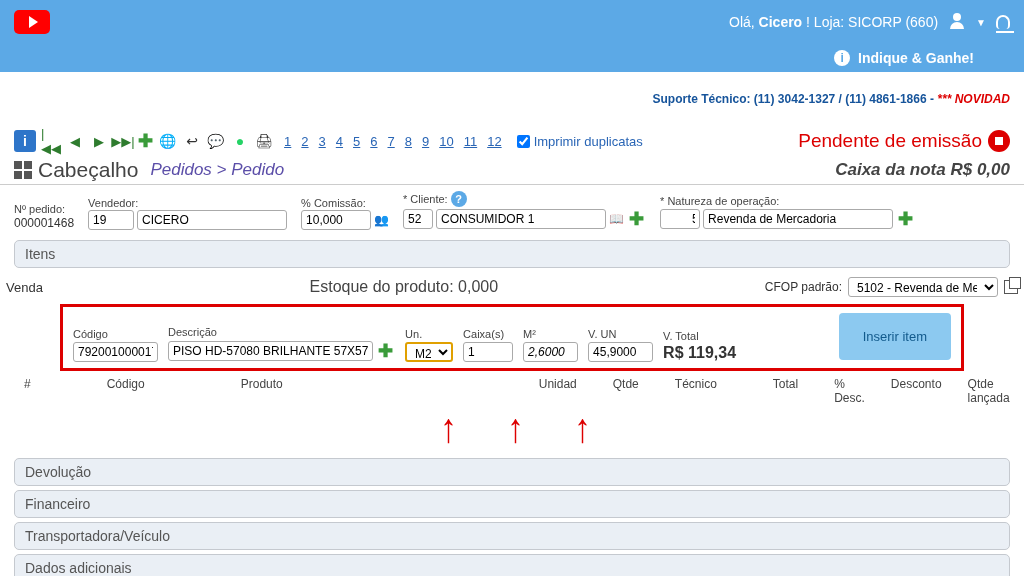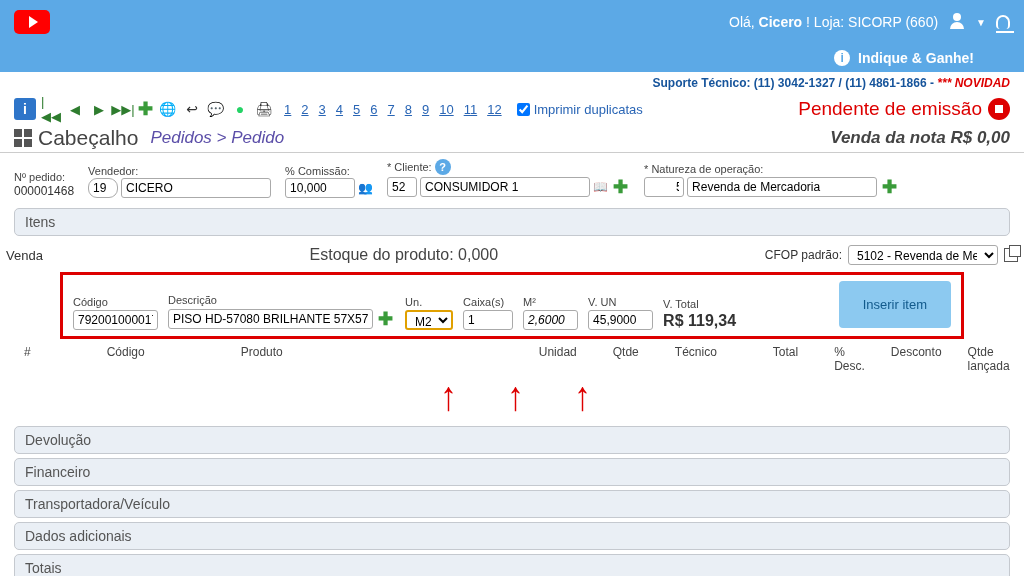--- a/index.html
+++ b/index.html
@@ -4,21 +4,21 @@
   <style>
     * { box-sizing: border-box; margin: 0; padding: 0; font-family: Arial, sans-serif; }
     body { background: #fff; font-size: 12px; color: #333; }
     .top-bar { background: #5ca9e6; height: 44px; display: flex; align-items: center; padding: 0 14px; color: #fff; }
     .yt-logo { background: #ff0000; width: 36px; height: 24px; border-radius: 5px; display: flex; align-items: center; justify-content: center; }
     .yt-tri { width:0;height:0;border-top:6px solid transparent;border-bottom:6px solid transparent;border-left:9px solid #fff;margin-left:3px; }
     .top-right { margin-left: auto; display: flex; align-items: center; gap: 10px; font-size: 14px; }
     .bold { font-weight: bold; }
     .sub-bar { background: #5ca9e6; height: 28px; display: flex; align-items: center; justify-content: flex-end; color: #fff; padding: 0 50px; font-size: 14px; font-weight: bold; gap: 8px; }
     .info-i { width:16px;height:16px;border-radius:50%;background:#fff;color:#5ca9e6;font-weight:bold;display:inline-flex;align-items:center;justify-content:center;font-size:12px; }
-    .suporte-line { text-align: right; padding: 4px 14px; font-size: 12px; color: #16549b; font-weight: bold; }
+    .suporte-line { text-align: right; padding: 20px 14px; font-size: 12px; color: #16549b; font-weight: bold; }
     .novidad { color: #d00; font-style: italic; font-weight: bold; }
     .toolbar { display: flex; align-items: center; gap: 6px; padding: 4px 14px; }
     .ticon { width: 18px; height: 18px; display: inline-flex; align-items: center; justify-content: center; font-size: 14px; }
     .info-sq { background: #2e75c9; color: #fff; border-radius: 3px; width: 22px; height: 22px; font-weight: bold; display:flex;align-items:center;justify-content:center;font-size:14px; }
     .nav-arrow { color: #2e7c2e; font-size: 13px; }
     .plus-green { color: #3a9b3a; font-size: 18px; font-weight: bold; }
     .numlink { color: #2965b5; padding: 2px 5px; font-size: 13px; text-decoration: underline; cursor: pointer; }
     .imprimir-cb { display: flex; align-items: center; gap: 4px; color: #2965b5; font-size: 13px; margin-left: 4px; }
     .pendente { margin-left: auto; color: #d00; font-size: 19px; font-weight: 500; display: flex; align-items: center; gap: 6px; }
     .red-circle { width: 22px; height: 22px; background: #d00; border-radius: 50%; display: flex; align-items: center; justify-content: center; }
@@ -107,32 +107,32 @@
   <div class="breadcrumb-title">
     <span class="grid-icon">
         <span></span>
         <span></span>
         <span></span>
         <span></span>
       </span>
     <span>Cabeçalho</span>
   </div>
   <div class="breadcrumb-path">Pedidos &gt; Pedido</div>
-  <div class="total-nota">Venda da nota R$ 0,00</div>
+  <div class="total-nota">Caixa da nota R$ 0,00</div>
 </div>
 
 <div class="form-row">
   <div class="fld">
     <label>Nº pedido:</label>
     <span>000001468</span>
   </div>
   <div class="fld">
     <label>Vendedor:</label>
     <div class="fld-inline">
-      <input type="text" style="width: 30px; border-radius: 9px;" value="19">
+      <input type="text" style="width: 46px;" value="19">
       <input type="text" style="width: 150px;" value="CICERO">
     </div>
   </div>
   <div class="fld">
     <label>% Comissão:</label>
     <div class="fld-inline">
       <input type="text" style="width: 70px;" value="10,000">
       <span>👥</span>
     </div>
   </div>

